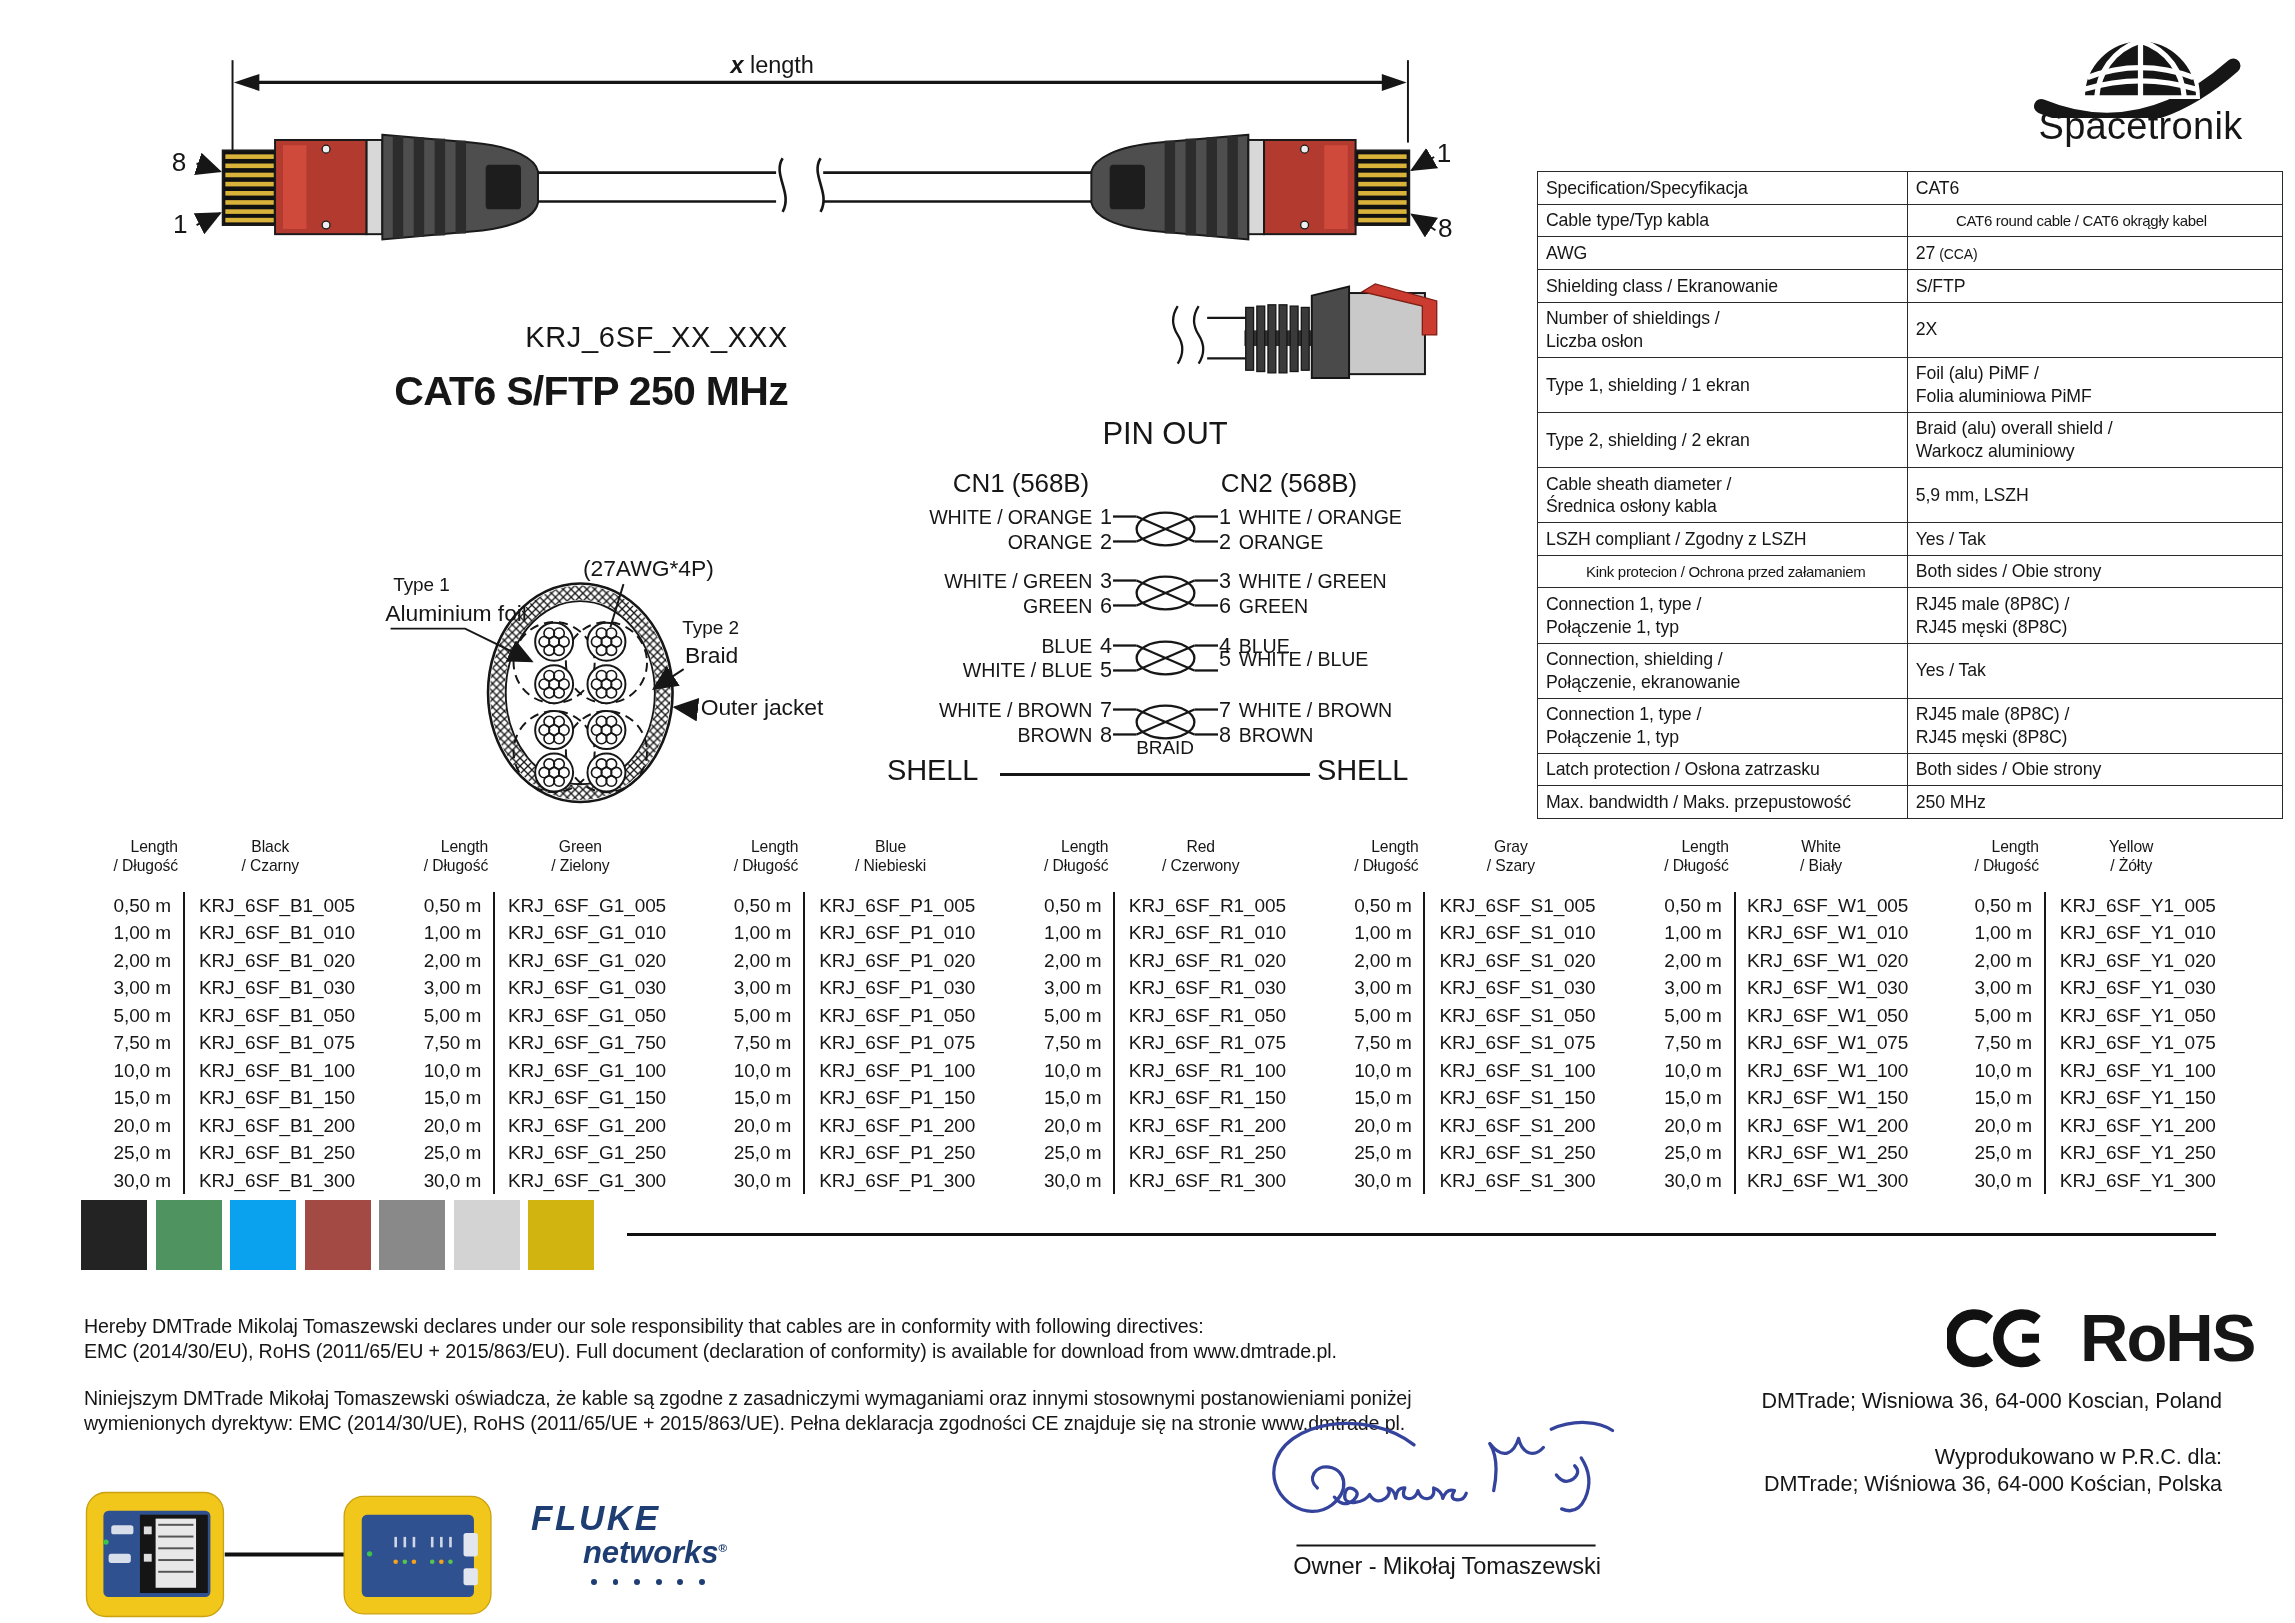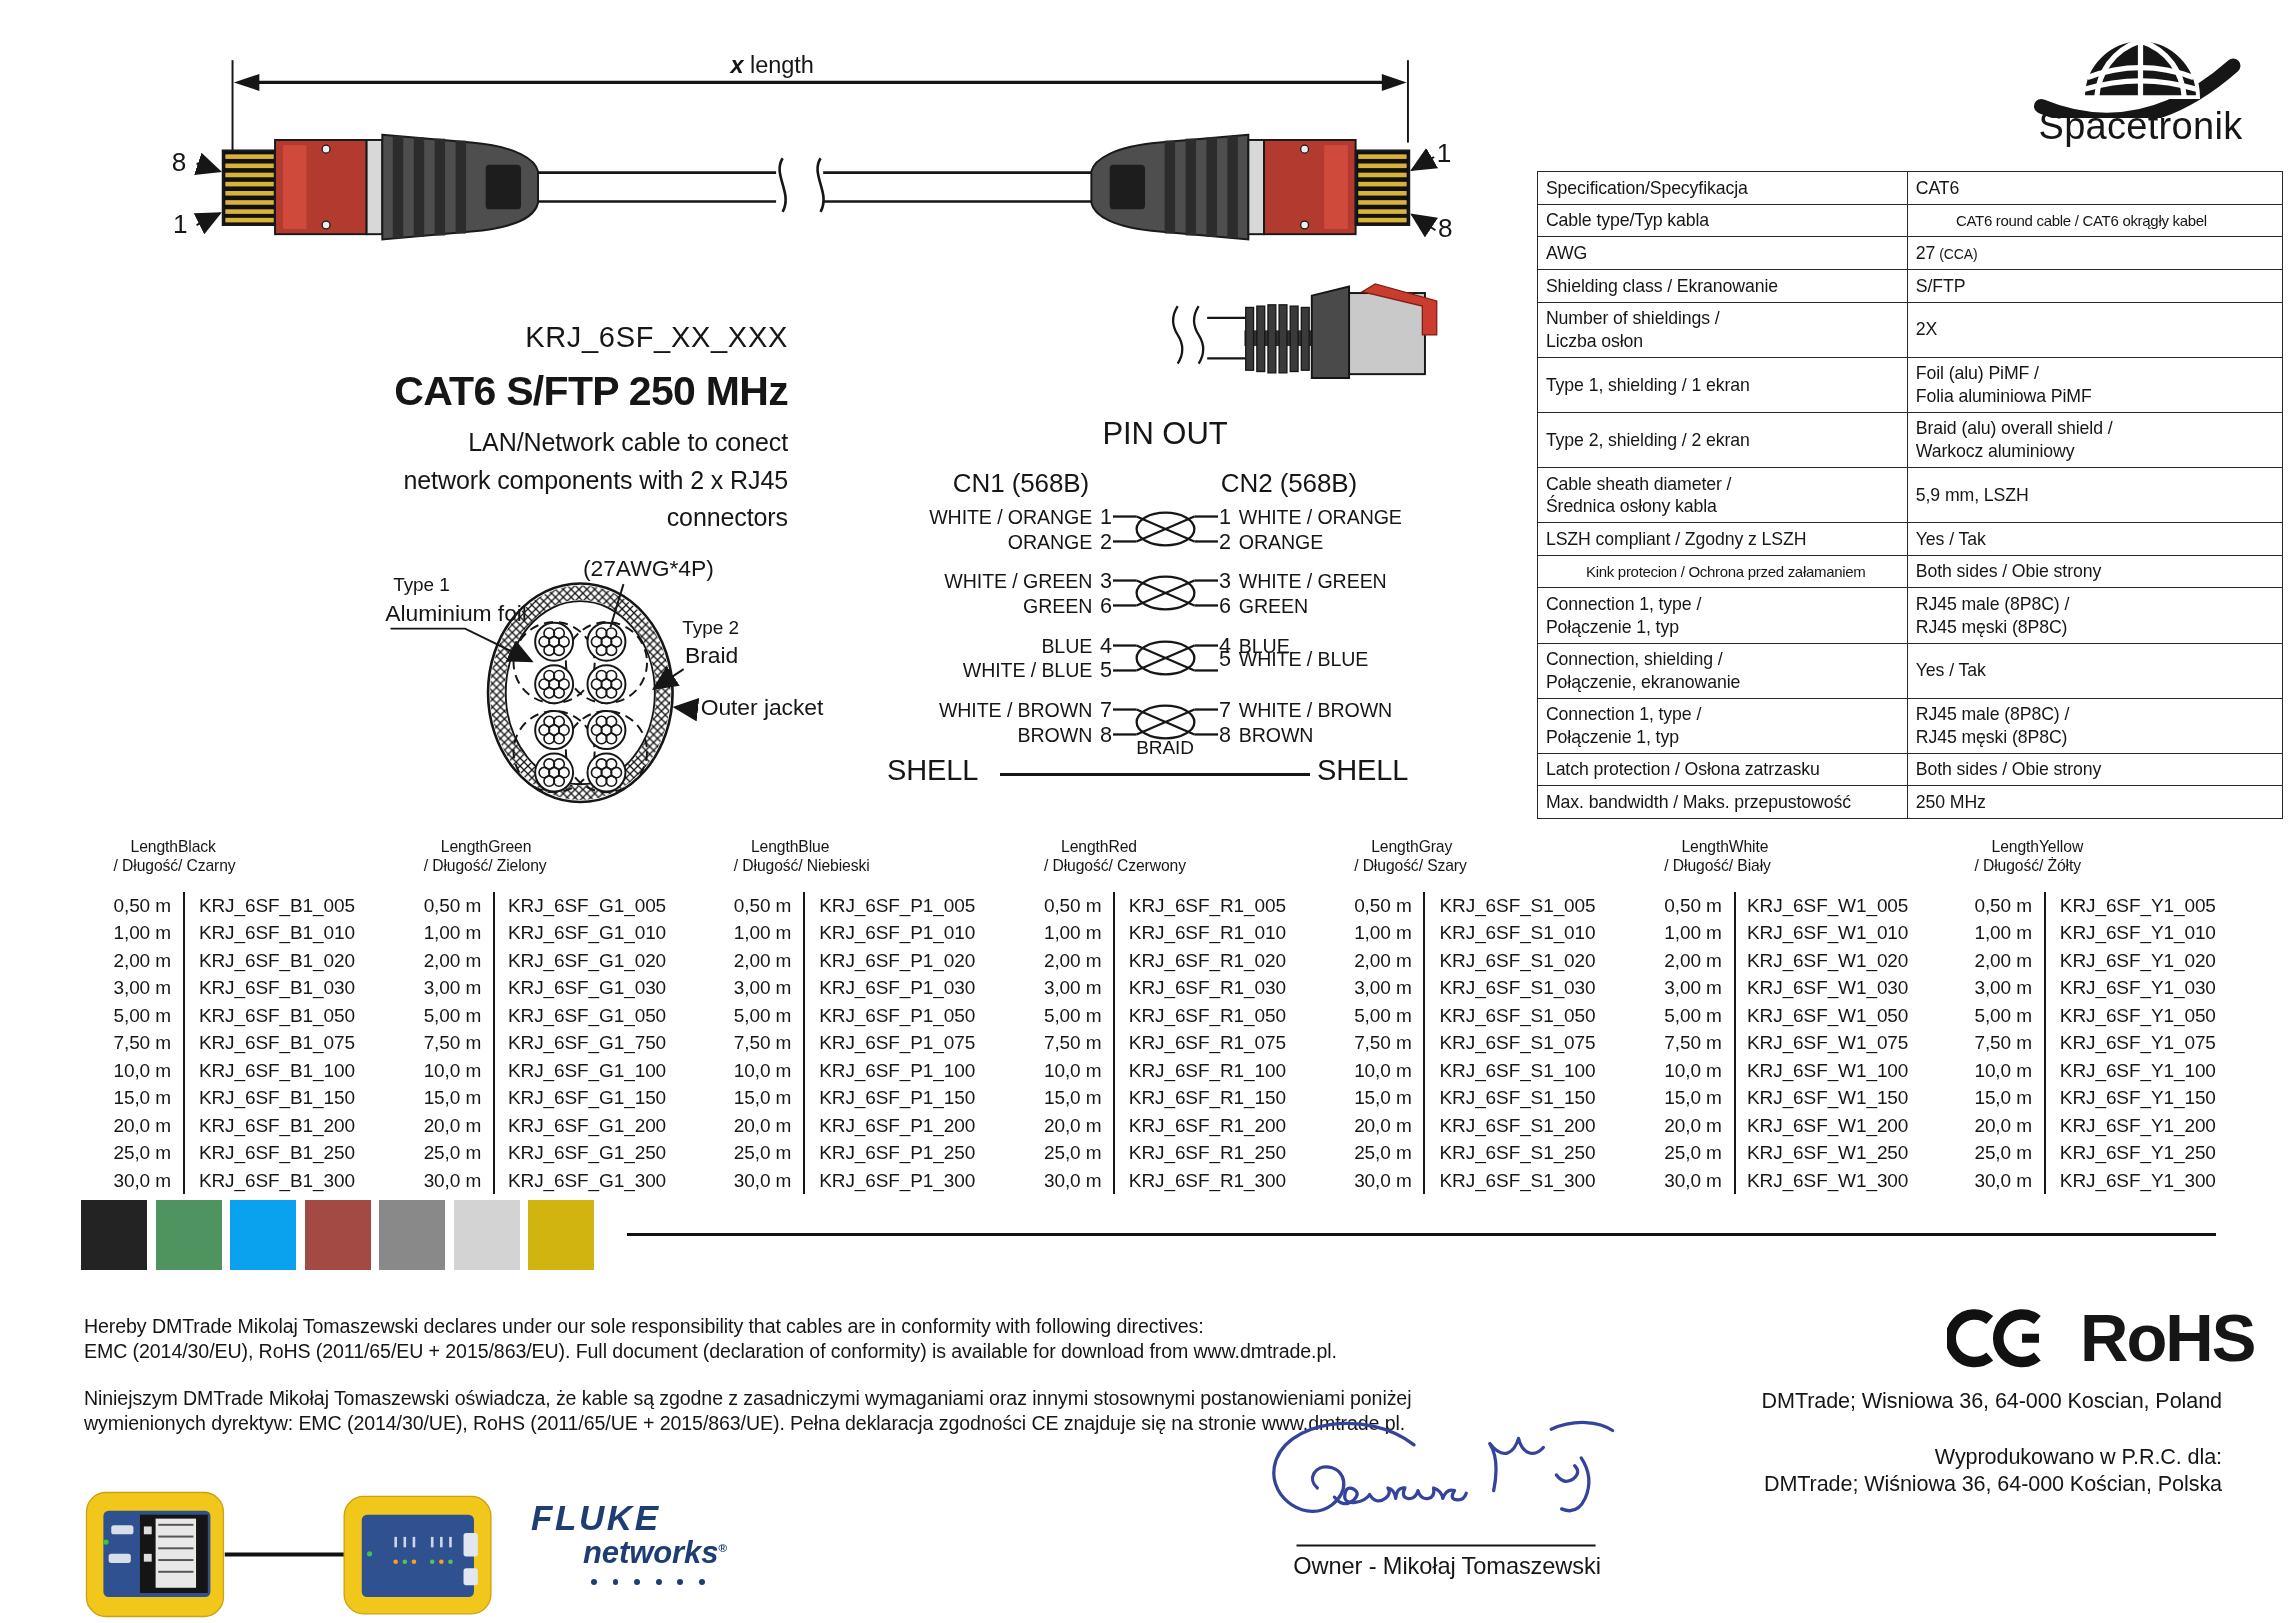--- a/index.html
+++ b/index.html
@@ -38,21 +38,21 @@
   #spec-table td.sl{width:313px;}
   #spec-table td.sv{width:318px;}
   #spec-table td.sm{font-size:15px;letter-spacing:-0.3px;white-space:nowrap;padding-left:48px;}
   .sup{font-size:14px;margin-left:3.9px;}
 
   
   #product-tables{left:73px;top:838px;width:2157px;display:flex;justify-content:space-between;}
   .pgroup{flex:0 0 296px;}
   .phead{display:flex;font-size:15.7px;line-height:1.2;height:46px;margin-bottom:7.9px;}
   .len-head{width:105px;text-align:right;}
-  .color-head{flex:1;text-align:left;padding-right:6.5px;}
+  .color-head{flex:1;text-align:center;padding-right:6.5px;}
   .prow{display:flex;height:27.5px;line-height:27.5px;}
   .plen{flex:0 0 98px;text-align:right;padding-right:11.8px;font-size:19px;}
   .pcode{flex:1;text-align:center;font-size:19px;border-left:2px solid #161616;}
 
   
   #swatch-row{left:81px;top:1200px;display:flex;gap:8.5px;}
   .swatch{width:66px;height:70px;}
   #divider-line{left:627px;top:1233px;width:1589px;height:3.3px;background:#111;}
 
   
@@ -203,25 +203,20 @@
       <path d="M230,32 C274,46 294,82 297,118"></path>
       <path d="M149,88 Q230,58 311,88"></path>
       <path d="M144,106 Q230,80 316,106"></path>
     </g>
   </svg>
   <div class="abs" id="brand-text">Spacetronik</div>
 
   <div class="abs" id="title-block">
     <div id="title-model">KRJ_6SF_XX_XXX</div>
     <div id="title-name">CAT6 S/FTP 250 MHz</div>
-    <div id="title-sub">
-      <span>LAN/Network cable to conect</span><br>
-      <span>network components with 2 x RJ45</span><br>
-      <span>connectors</span>
-    </div>
   </div>
 
   <svg class="abs" style="left:367px;top:550px" width="458" height="275" viewBox="0 0 700 420">
     <defs>
       <pattern id="hatch" width="12" height="12" patternUnits="userSpaceOnUse">
         <path d="M0,12 L12,0 M-3,3 L3,-3 M9,15 L15,9" stroke="#161616" stroke-width="2"></path>
         <path d="M0,0 L12,12 M9,-3 L15,3 M-3,9 L3,15" stroke="#161616" stroke-width="2"></path>
       </pattern>
       <marker id="arr2" markerWidth="14" markerHeight="12" refX="12" refY="6" orient="auto">
         <path d="M0,0 L13,6 L0,12 Z" fill="#161616"></path>

